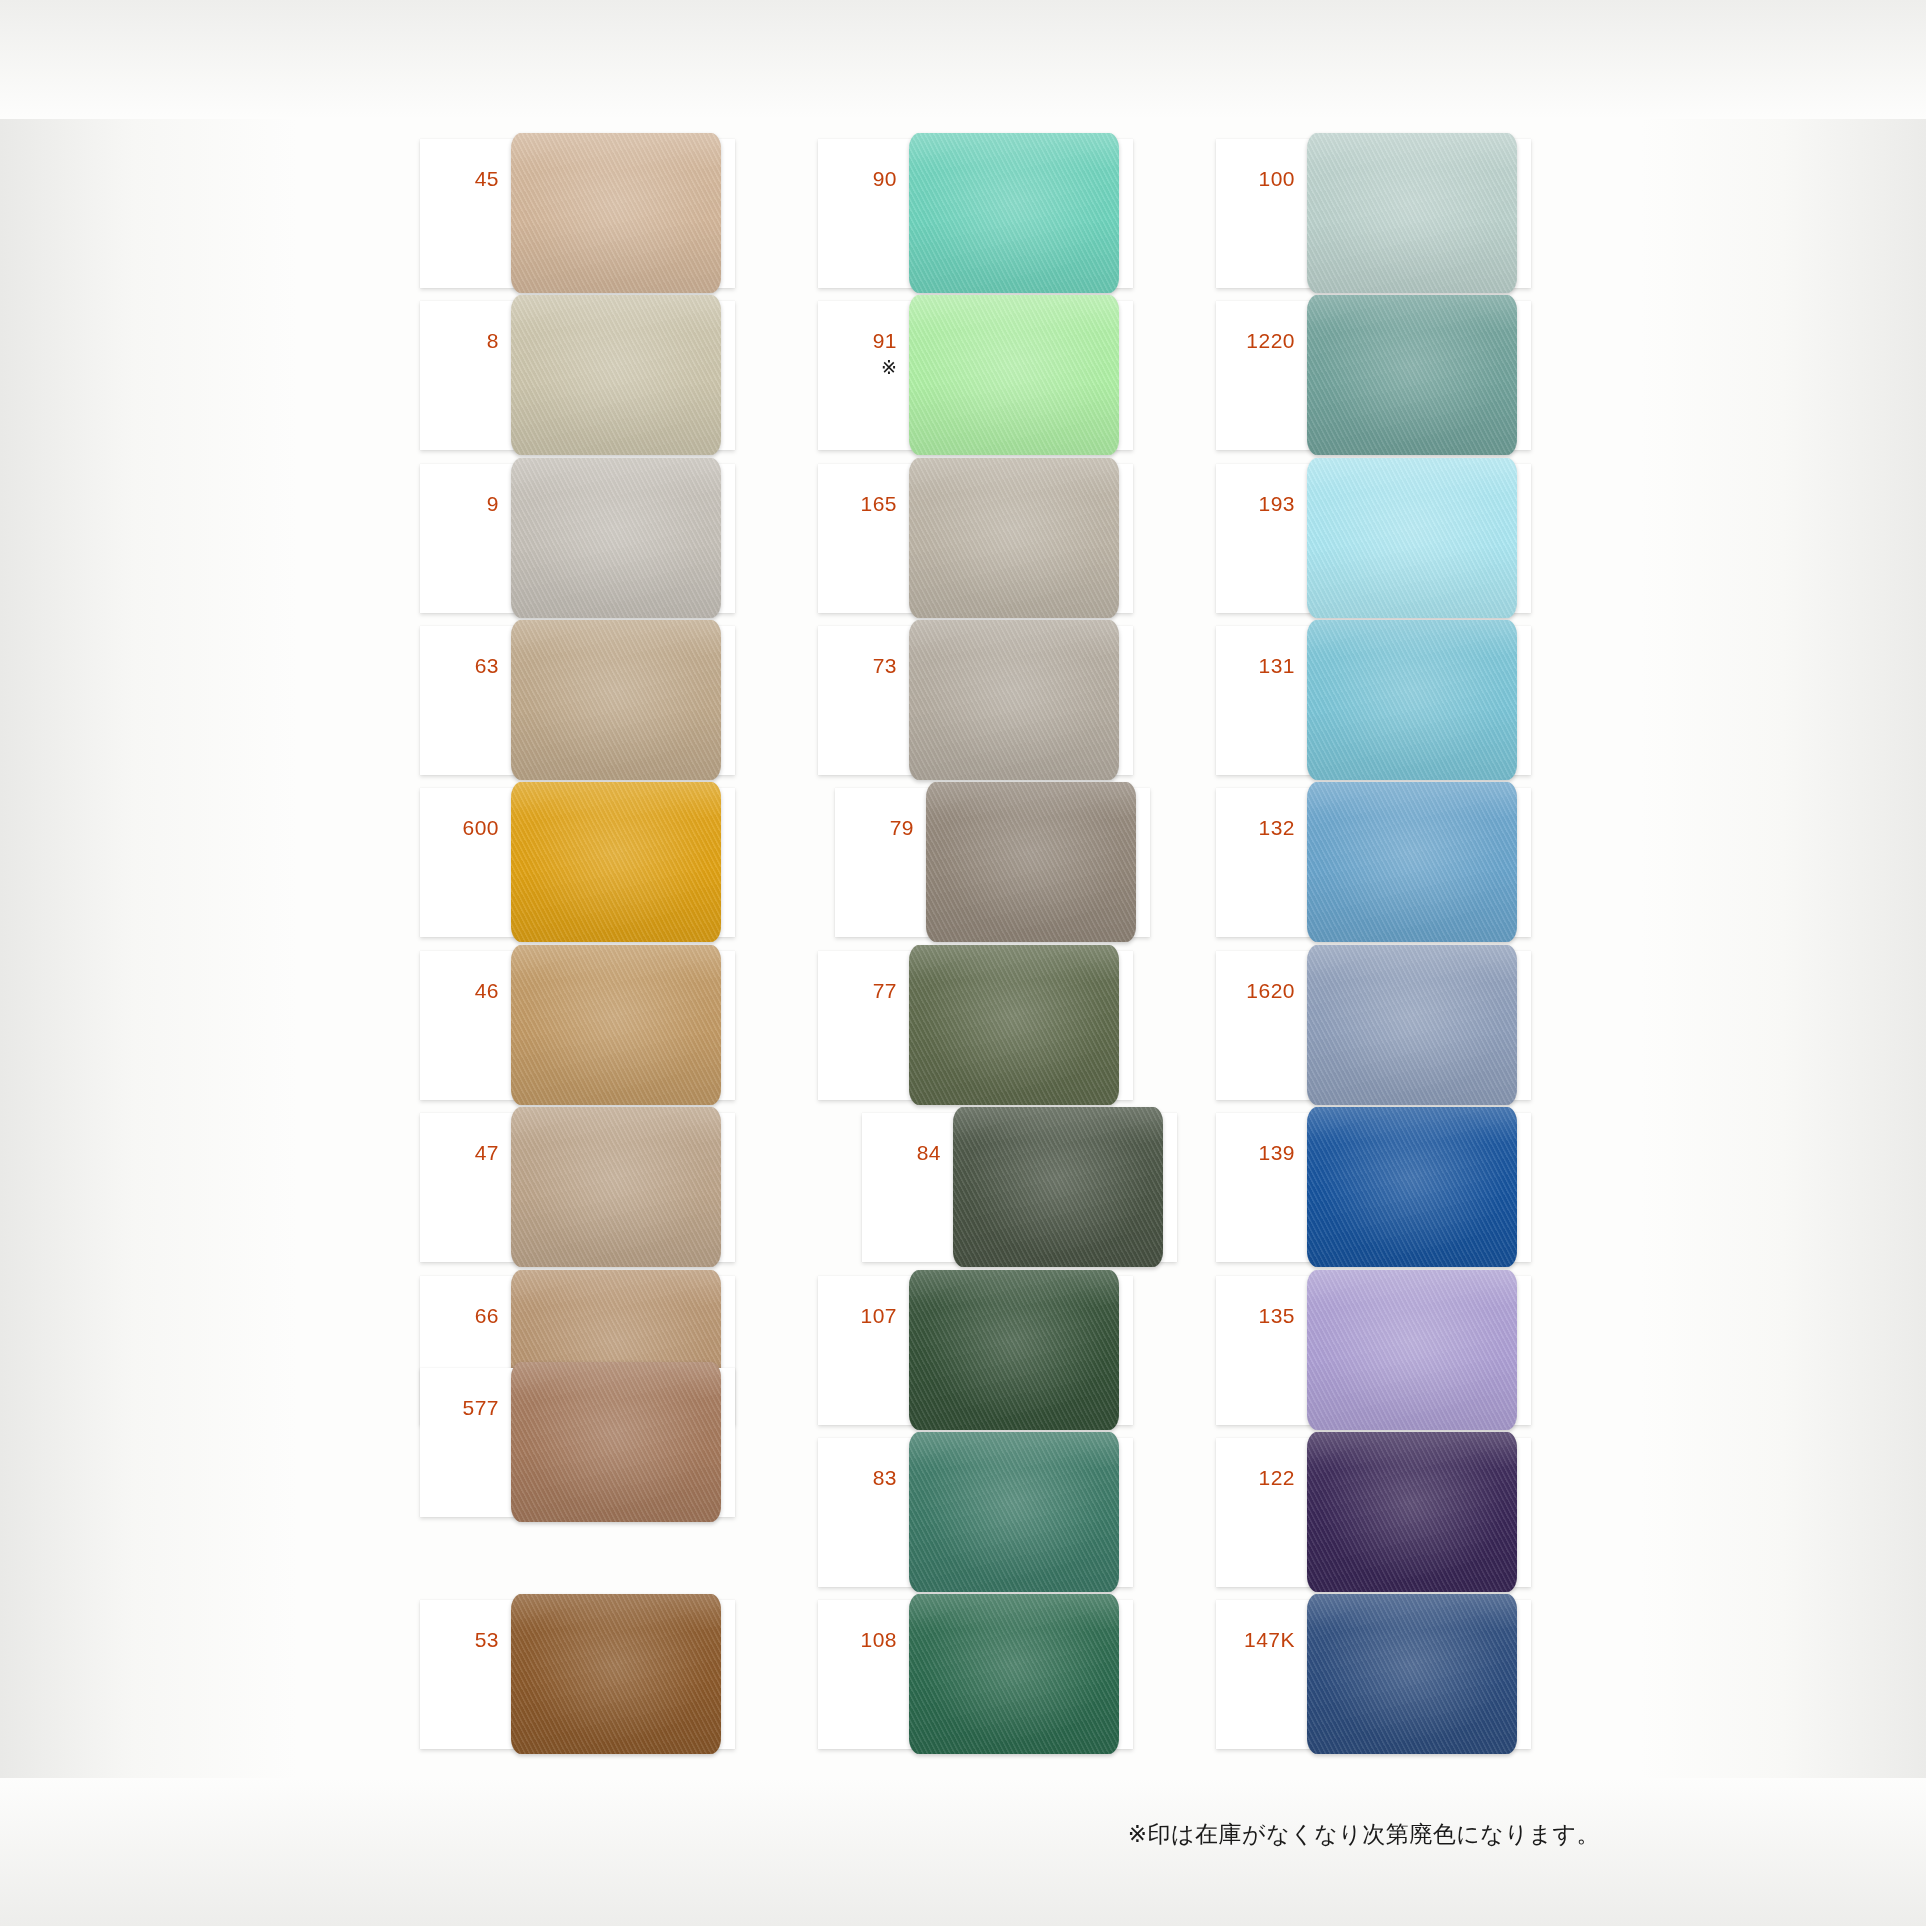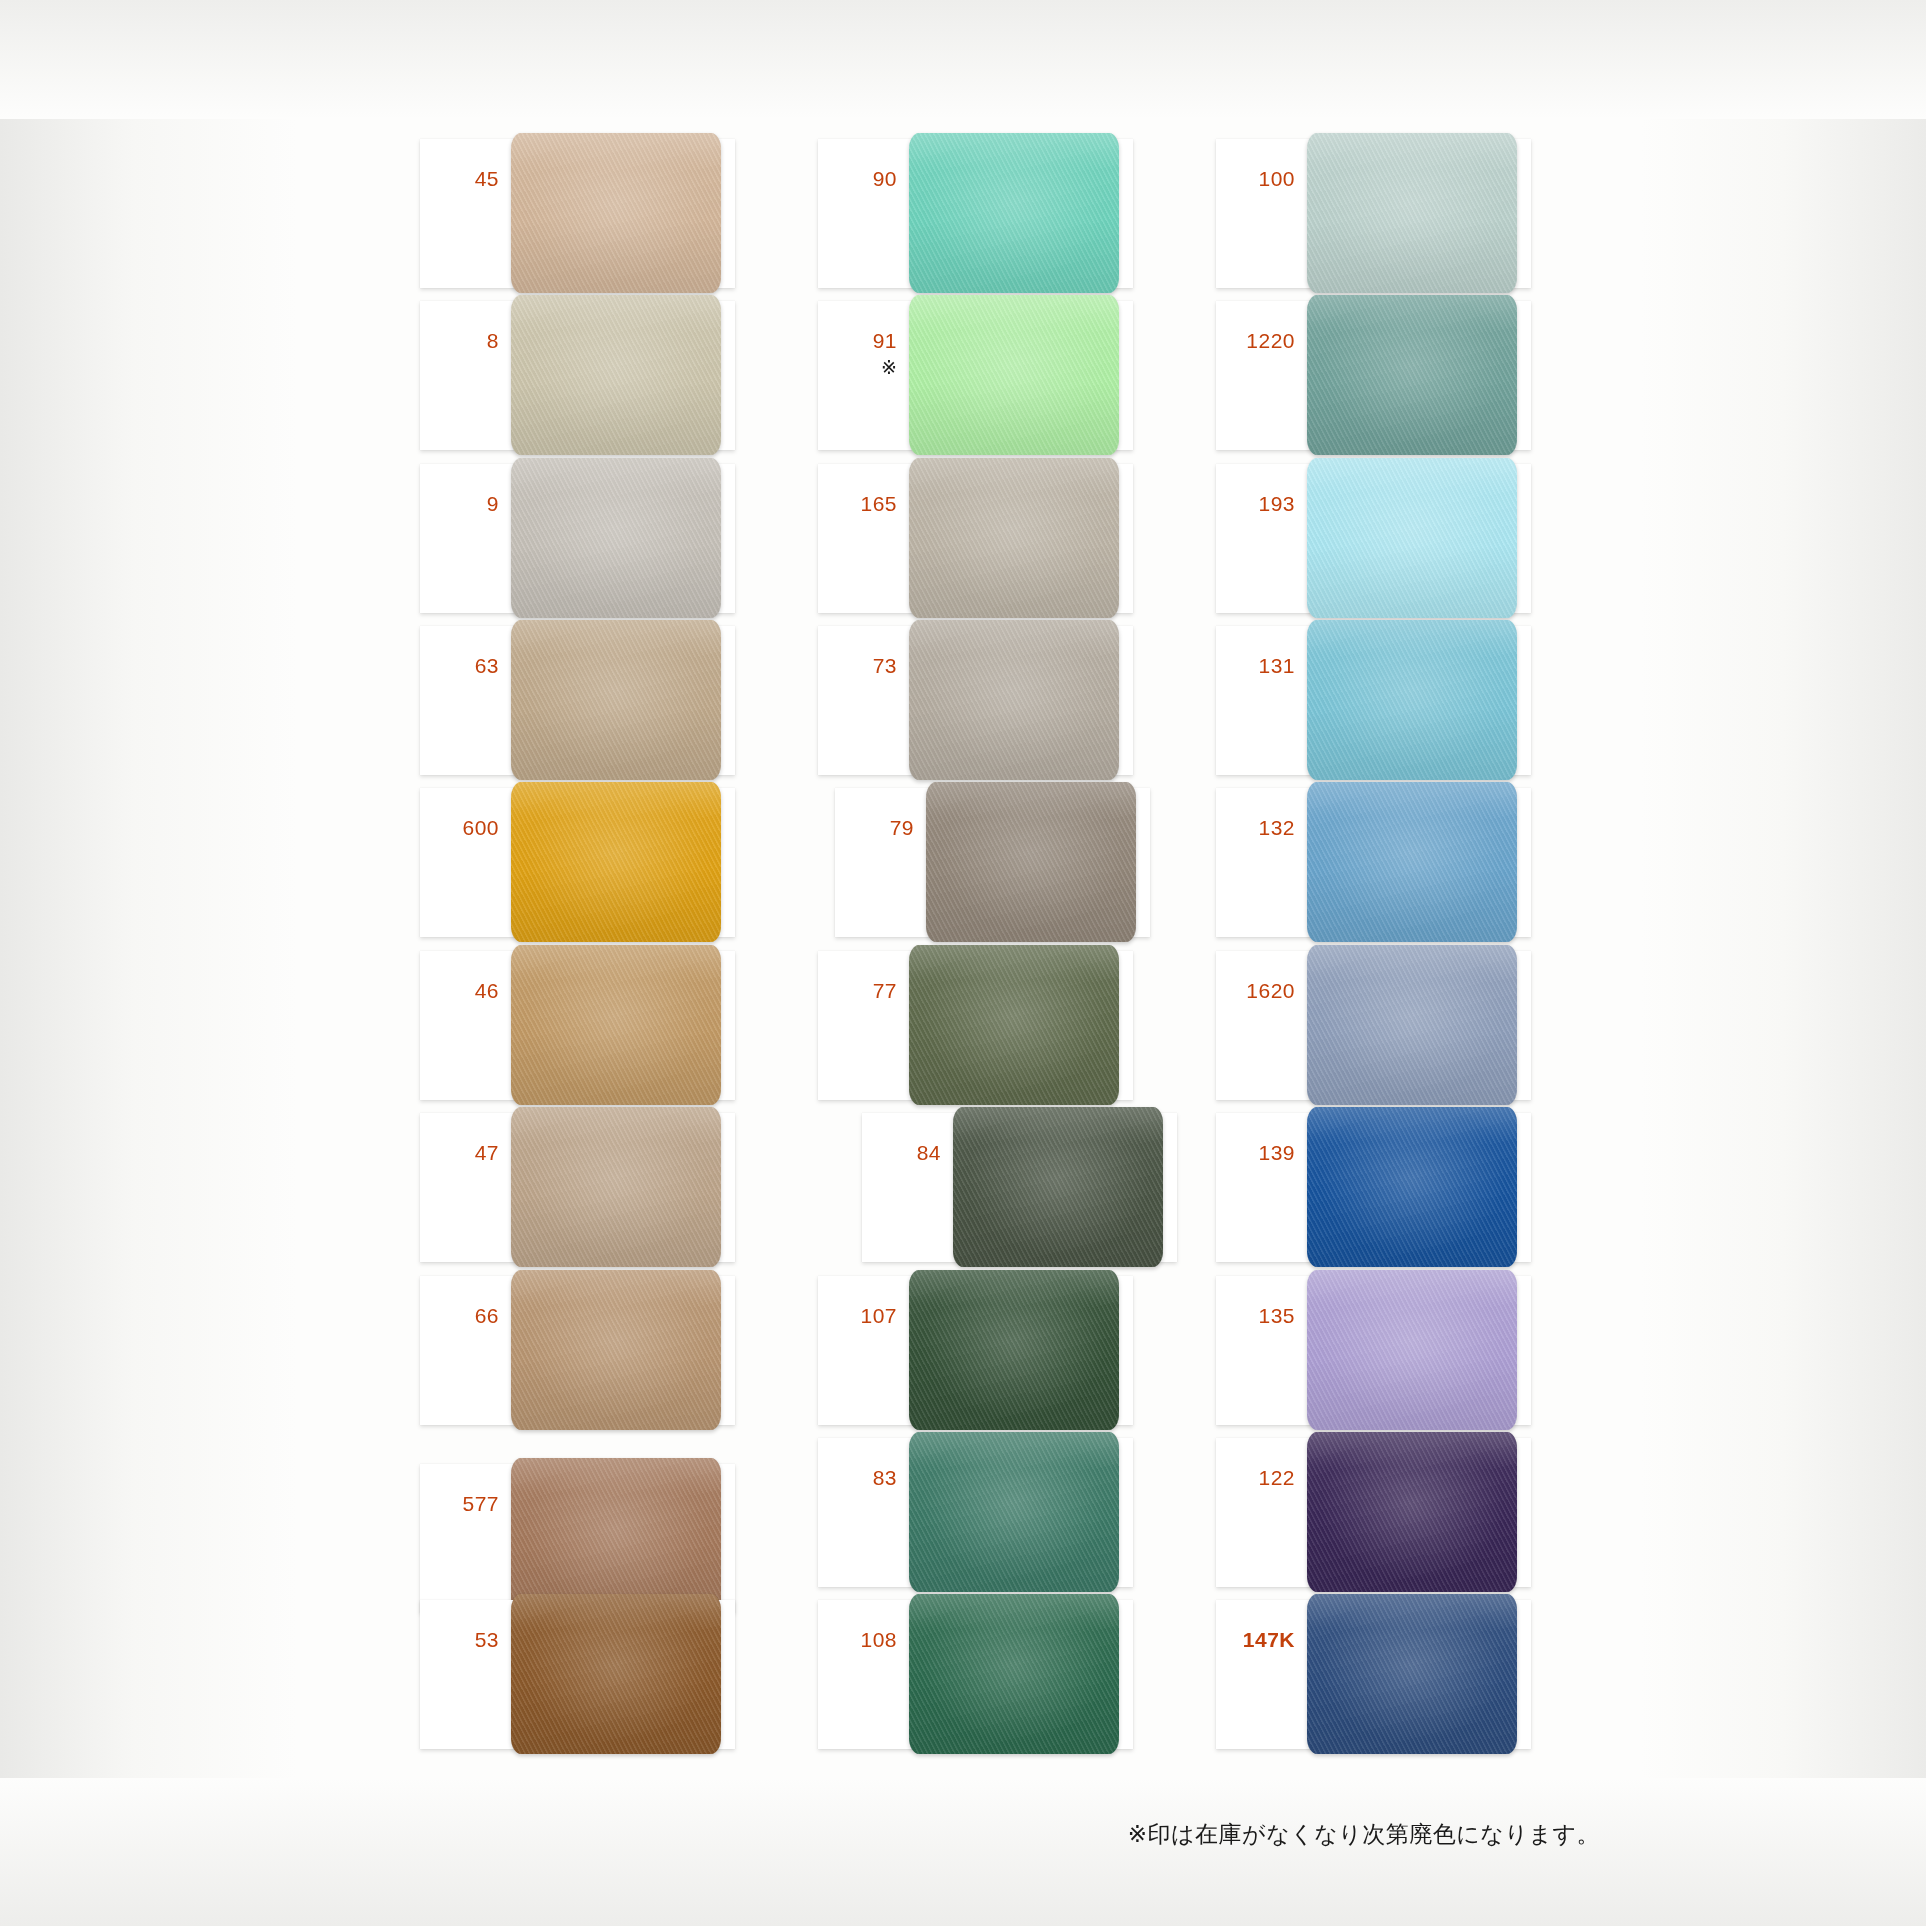--- a/index.html
+++ b/index.html
@@ -215,21 +215,21 @@
           <div class="sheen"></div>
         </div>
       </div>
       <div class="swatch-card" style="left: 420px; top: 1137px;">
         <div class="swatch-code">66</div>
         <div class="chip" style="background: rgb(185, 150, 114);">
           <div class="weave"></div>
           <div class="sheen"></div>
         </div>
       </div>
-      <div class="swatch-card" style="left: 420px; top: 1325px; text-decoration: underline;">
+      <div class="swatch-card" style="left: 420px; top: 1229px; text-decoration: underline;">
         <div class="swatch-code">577</div>
         <div class="chip" style="background: rgb(165, 121, 92);">
           <div class="weave"></div>
           <div class="sheen"></div>
         </div>
       </div>
       <div class="swatch-card" style="left: 420px; top: 1461px;">
         <div class="swatch-code">53</div>
         <div class="chip" style="background: rgb(140, 90, 43);">
           <div class="weave"></div>
@@ -363,21 +363,21 @@
           <div class="sheen"></div>
         </div>
       </div>
       <div class="swatch-card" style="left: 1216px; top: 1299px;">
         <div class="swatch-code">122</div>
         <div class="chip" style="background: rgb(58, 39, 87);">
           <div class="weave"></div>
           <div class="sheen"></div>
         </div>
       </div>
-      <div class="swatch-card" style="left: 1216px; top: 1461px; font-weight: bold;">
+      <div class="swatch-card" style="left: 1216px; top: 1461px;">
         <div class="swatch-code">147K</div>
         <div class="chip" style="background: rgb(45, 77, 126);">
           <div class="weave"></div>
           <div class="sheen"></div>
         </div>
       </div>
     </div>
 
   <div class="footnote">※印は在庫がなくなり次第廃色になります。</div>
 </div>

